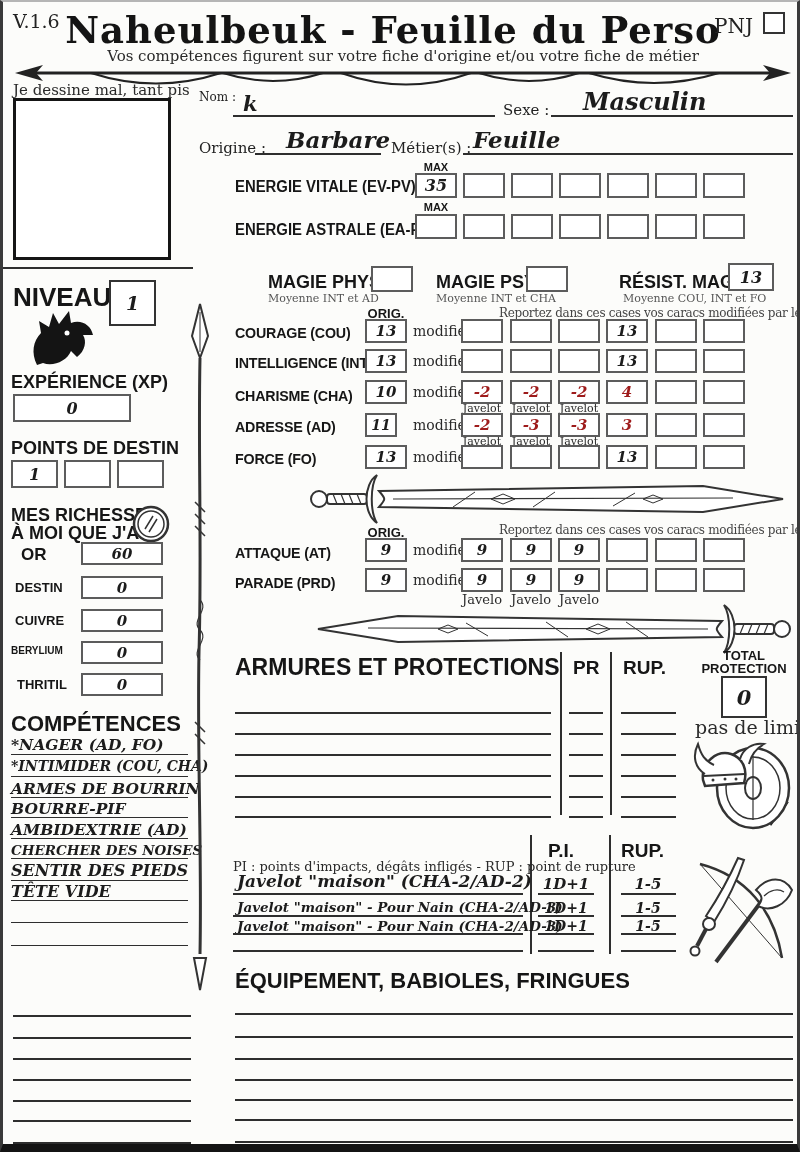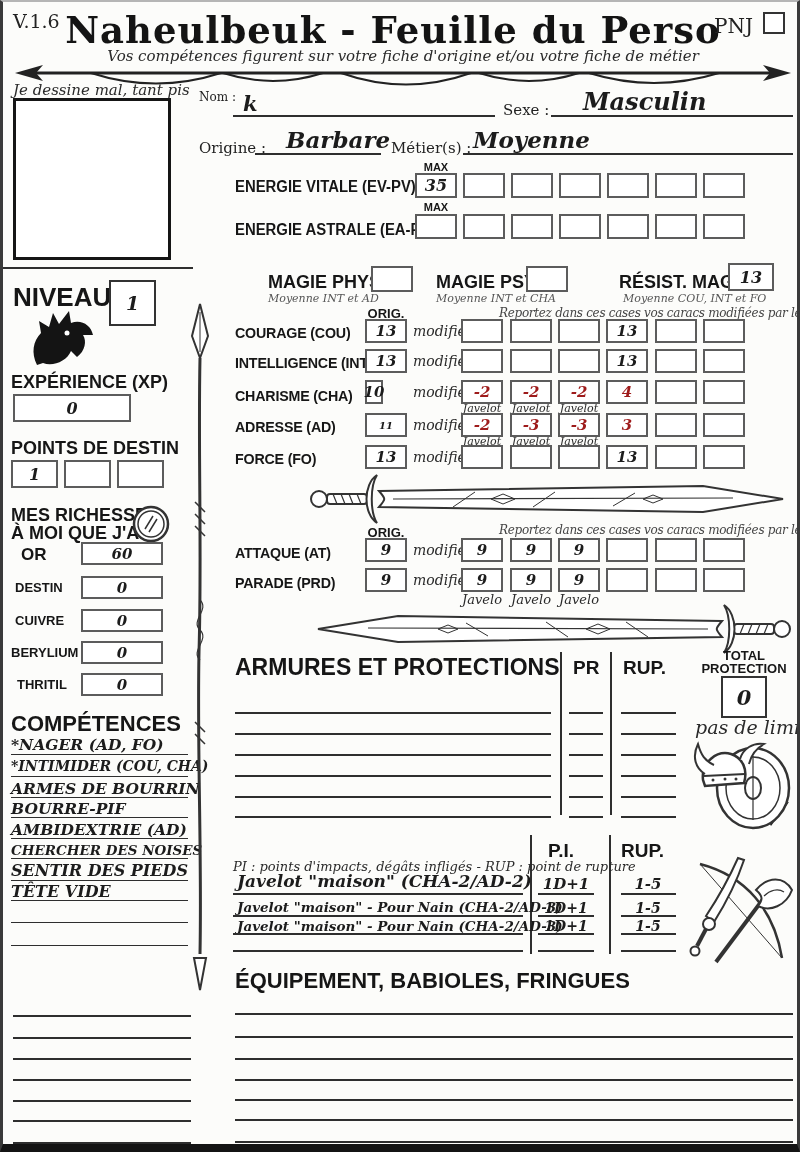--- a/index.html
+++ b/index.html
@@ -2,21 +2,21 @@
 <html><head>
 <meta charset="utf-8">
 <style>
   html,body{margin:0;padding:0;background:#9a9a9a;}
   .sheet{position:relative;width:800px;height:1152px;background:#fcfcfa;overflow:hidden;box-sizing:border-box;
          border-left:3px solid #3a3a3a;border-right:3px solid #3a3a3a;border-top:2px solid #b5b5b5;border-bottom:8px solid #141414;
          font-family:"Liberation Sans",sans-serif;color:#141414;}
   .abs{position:absolute;white-space:nowrap;}
   .head{font-family:"Liberation Sans",sans-serif;font-weight:bold;color:#161616;}
   .ser{font-family:"DejaVu Serif",serif;color:#222;}
-  .scr{font-family:"DejaVu Serif",serif;font-style:italic;color:#2a2a2a;}
+  .scr{font-family:"DejaVu Serif",serif;color:#2a2a2a;}
   .hw{font-family:"DejaVu Serif",serif;font-style:italic;font-weight:bold;color:#1c1c1c;}
   .box{position:absolute;border:2px solid #5c5c5c;background:#fff;display:flex;align-items:center;justify-content:center;box-sizing:border-box;}
   .ln{position:absolute;height:0;border-bottom:2px solid #2e2e2e;}
   .vln{position:absolute;width:0;border-left:2px solid #2e2e2e;}
   .red{color:#9e1b1b;}
   .ctr{text-align:center;}
   .title{font-family:"DejaVu Serif",serif;font-weight:bold;font-size:37px;letter-spacing:1px;}
   .statlabel{font-size:15px;letter-spacing:-0.2px;transform:scaleX(0.95);transform-origin:left;}
   .seclabel{font-size:16px;transform:scaleX(0.93);transform-origin:left;}
   svg{position:absolute;}
@@ -49,21 +49,21 @@
   <div class="abs hw" style="left:240px;top:89px;font-size:21px;">k</div>
   <div class="abs ser" style="left:500px;top:99px;font-size:15px;">Sexe :</div>
   <div class="ln" style="left:548px;top:113px;width:242px;"></div>
   <div class="abs hw" style="left:580px;top:85px;font-size:24px;">Masculin</div>
 
   <div class="abs ser" style="left:196px;top:137px;font-size:15px;">Origine :</div>
   <div class="ln" style="left:252px;top:151px;width:126px;"></div>
   <div class="abs hw" style="left:260px;top:124px;font-size:23px;margin-left:23px;">Barbare</div>
   <div class="abs ser" style="left:388px;top:137px;font-size:15px;">Métier(s) :</div>
   <div class="ln" style="left:460px;top:151px;width:330px;"></div>
-  <div class="abs hw" style="left:470px;top:124px;font-size:23px;">Moyenne</div>
+  <div class="abs hw" style="left:470px;top:124px;font-size:23px;">Feuille</div>
 
   <div class="abs head seclabel" style="left:232px;top:176px;">ENERGIE VITALE (EV-PV)</div>
   <div class="abs head ctr" style="left:412px;top:159px;width:42px;font-size:11px;">MAX</div>
   <div class="box hw" style="left:412px;top:171px;width:42px;height:25px;font-size:16px;">35</div>
   <div class="box" style="left:460px;top:171px;width:42px;height:25px;"></div>
   <div class="box" style="left:508px;top:171px;width:42px;height:25px;"></div>
   <div class="box" style="left:556px;top:171px;width:42px;height:25px;"></div>
   <div class="box" style="left:604px;top:171px;width:42px;height:25px;"></div>
   <div class="box" style="left:652px;top:171px;width:42px;height:25px;"></div>
   <div class="box" style="left:700px;top:171px;width:42px;height:25px;"></div>
@@ -105,34 +105,34 @@
   <div class="box hw" style="left:362px;top:347px;width:42px;height:24px;font-size:15px;">13</div>
   <div class="abs scr" style="left:410px;top:351px;font-size:14px;">modifiée...</div>
   <div class="box hw" style="left:458px;top:347px;width:42px;height:24px;font-size:15px;"></div>
   <div class="box hw" style="left:507px;top:347px;width:42px;height:24px;font-size:15px;"></div>
   <div class="box hw" style="left:555px;top:347px;width:42px;height:24px;font-size:15px;"></div>
   <div class="box hw" style="left:603px;top:347px;width:42px;height:24px;font-size:15px;">13</div>
   <div class="box hw" style="left:652px;top:347px;width:42px;height:24px;font-size:15px;"></div>
   <div class="box hw" style="left:700px;top:347px;width:42px;height:24px;font-size:15px;"></div>
 
   <div class="abs head statlabel" style="left:232px;top:385px;">CHARISME (CHA)</div>
-  <div class="box hw" style="left:362px;top:378px;width:18px;height:24px;font-size:15px;">10</div>
+  <div class="box hw" style="left:362px;top:378px;width:42px;height:24px;font-size:15px;">10</div>
   <div class="abs scr" style="left:410px;top:382px;font-size:14px;">modifié...</div>
   <div class="box hw red" style="left:458px;top:378px;width:42px;height:24px;font-size:15px;">-2</div>
   <div class="box hw red" style="left:507px;top:378px;width:42px;height:24px;font-size:15px;">-2</div>
   <div class="box hw red" style="left:555px;top:378px;width:42px;height:24px;font-size:15px;">-2</div>
   <div class="box hw red" style="left:603px;top:378px;width:42px;height:24px;font-size:15px;">4</div>
   <div class="box hw" style="left:652px;top:378px;width:42px;height:24px;font-size:15px;"></div>
   <div class="box hw" style="left:700px;top:378px;width:42px;height:24px;font-size:15px;"></div>
   <div class="abs scr ctr" style="left:458px;top:400px;width:42px;font-size:11px;">Javelot</div>
   <div class="abs scr ctr" style="left:507px;top:400px;width:42px;font-size:11px;">Javelot</div>
   <div class="abs scr ctr" style="left:555px;top:400px;width:42px;font-size:11px;">Javelot</div>
 
   <div class="abs head statlabel" style="left:232px;top:416px;">ADRESSE (AD)</div>
-  <div class="box hw" style="left:362px;top:411px;width:42px;height:24px;font-size:10px;">11</div>
+  <div class="box hw" style="left:362px;top:411px;width:32px;height:24px;font-size:14px;">11</div>
   <div class="abs scr" style="left:410px;top:415px;font-size:14px;">modifiée...</div>
   <div class="box hw red" style="left:458px;top:411px;width:42px;height:24px;font-size:15px;">-2</div>
   <div class="box hw red" style="left:507px;top:411px;width:42px;height:24px;font-size:15px;">-3</div>
   <div class="box hw red" style="left:555px;top:411px;width:42px;height:24px;font-size:15px;">-3</div>
   <div class="box hw red" style="left:603px;top:411px;width:42px;height:24px;font-size:15px;">3</div>
   <div class="box hw" style="left:652px;top:411px;width:42px;height:24px;font-size:15px;"></div>
   <div class="box hw" style="left:700px;top:411px;width:42px;height:24px;font-size:15px;"></div>
   <div class="abs scr ctr" style="left:458px;top:433px;width:42px;font-size:11px;">Javelot</div>
   <div class="abs scr ctr" style="left:507px;top:433px;width:42px;font-size:11px;">Javelot</div>
   <div class="abs scr ctr" style="left:555px;top:433px;width:42px;font-size:11px;">Javelot</div>
@@ -317,21 +317,21 @@
     <circle cx="20" cy="20" r="13" fill="none" stroke="#333" stroke-width="1.5"></circle>
     <path d="M14,25 L22,12 M18,28 L26,15" stroke="#333" stroke-width="1.5"></path>
   </svg>
 
   <div class="abs head" style="left:18px;top:543px;font-size:17px;">OR</div>
   <div class="box hw" style="left:78px;top:540px;width:82px;height:23px;font-size:15px;">60</div>
   <div class="abs head" style="left:12px;top:578px;font-size:13px;">DESTIN</div>
   <div class="box hw" style="left:78px;top:574px;width:82px;height:23px;font-size:15px;">0</div>
   <div class="abs head" style="left:12px;top:611px;font-size:13px;">CUIVRE</div>
   <div class="box hw" style="left:78px;top:607px;width:82px;height:23px;font-size:15px;">0</div>
-  <div class="abs head" style="left:8px;top:643px;font-size:13px;">BERYLIUM</div>
+  <div class="abs head" style="left:8px;top:643px;font-size:10px;">BERYLIUM</div>
   <div class="box hw" style="left:78px;top:639px;width:82px;height:23px;font-size:15px;">0</div>
   <div class="abs head" style="left:14px;top:675px;font-size:13px;">THRITIL</div>
   <div class="box hw" style="left:78px;top:671px;width:82px;height:23px;font-size:15px;">0</div>
 
   <div class="abs head" style="left:8px;top:709px;font-size:22px;">COMPÉTENCES</div>
   <div class="abs hw" style="left:8px;top:733px;font-size:15.5px;">*NAGER (AD, FO)</div>
     <div class="ln" style="left:8px;top:752px;width:177px;border-bottom-width:1.5px;"></div>
   <div class="abs hw" style="left:8px;top:756px;font-size:14px;">*INTIMIDER (COU, CHA)</div>
     <div class="ln" style="left:8px;top:774px;width:177px;border-bottom-width:1.5px;"></div>
   <div class="abs hw" style="left:8px;top:777px;font-size:15.5px;">ARMES DE BOURRIN</div>

